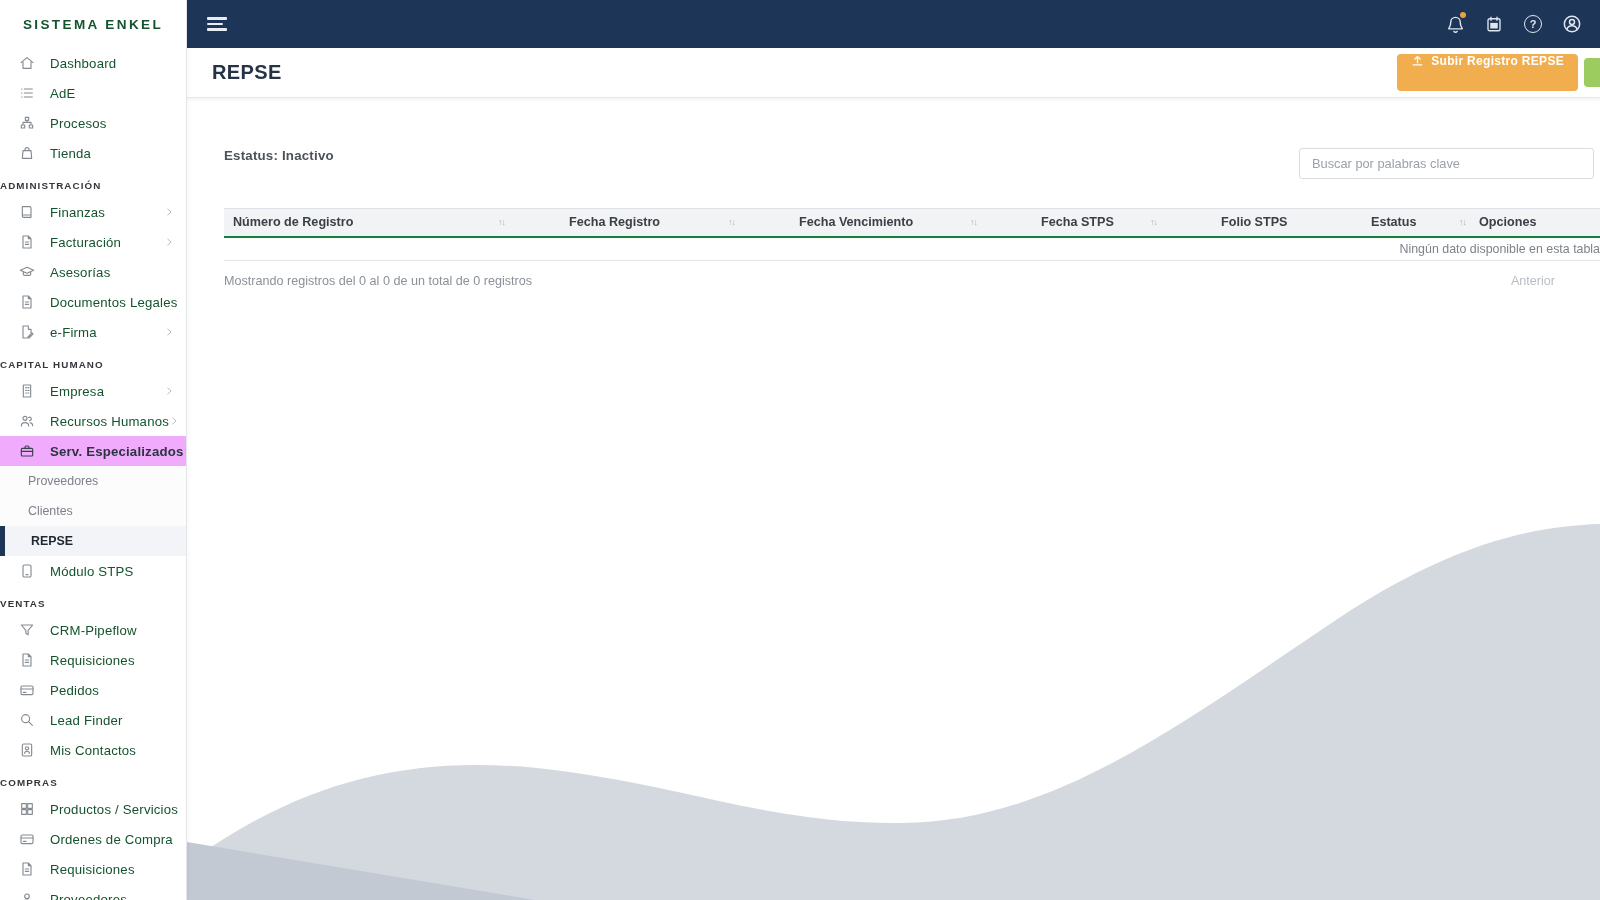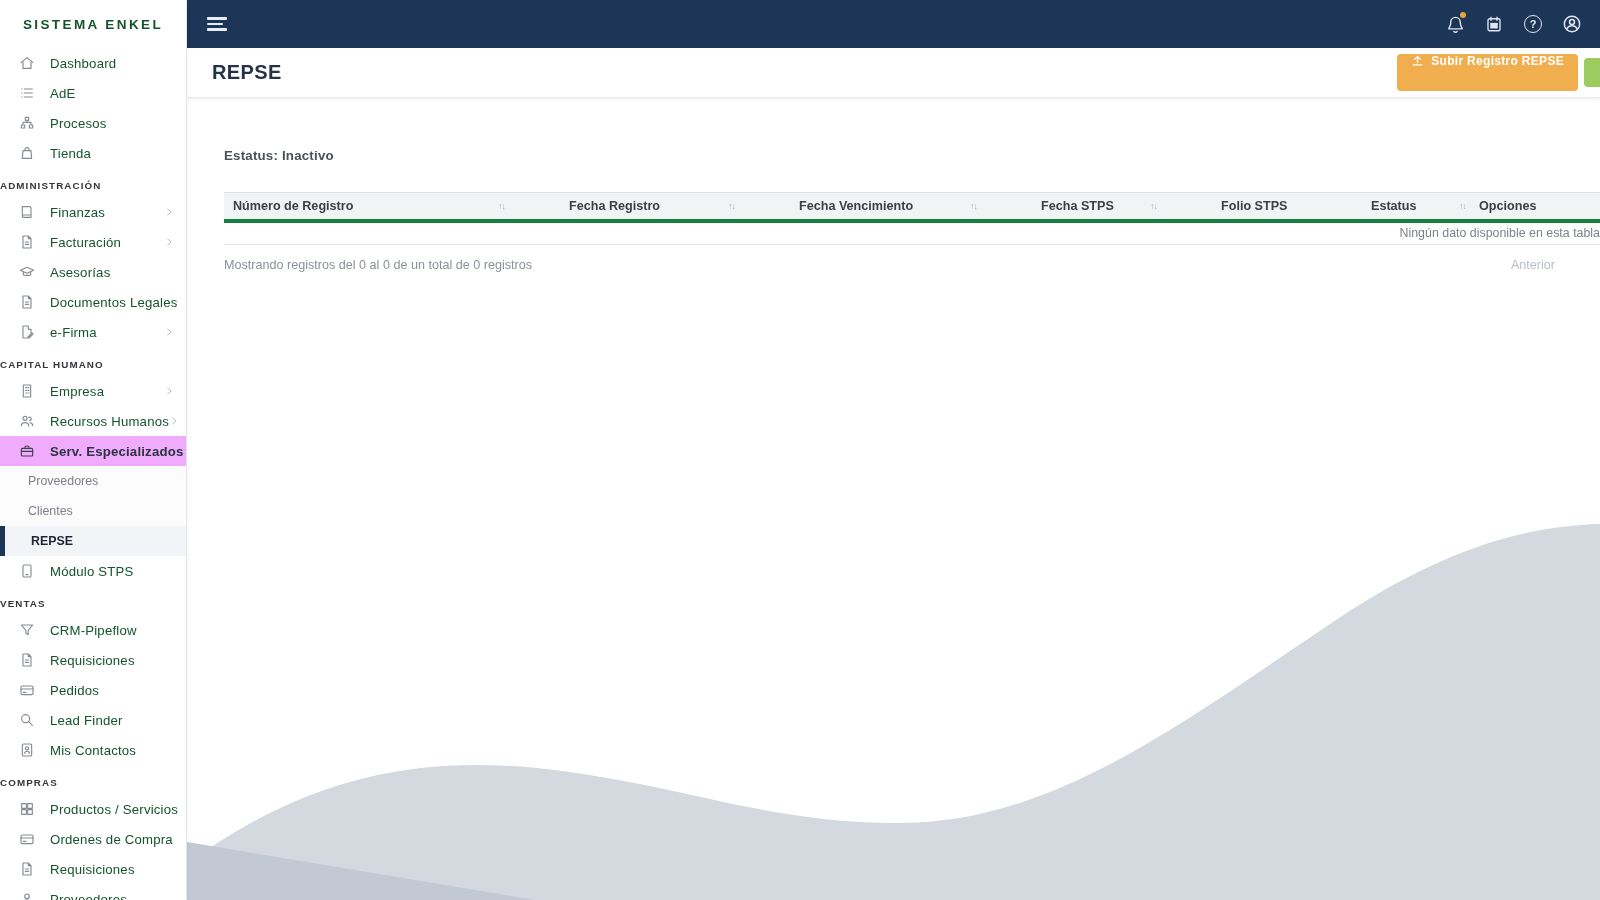--- a/index.html
+++ b/index.html
@@ -57,21 +57,21 @@
     margin-left:6px; margin-right:-34px; cursor:pointer; }
 
   .content { position:relative; height:802px; padding:0 0 0 37px; overflow:hidden; }
   .status-row { display:flex; align-items:flex-start; justify-content:space-between; margin-top:50px; padding-right:6px; }
   .status-text { font-size:13.3px; font-weight:700; color:#4d5258; letter-spacing:.2px; }
   .search-input { width:295px; height:31px; border:1px solid #d9dde2; border-radius:3px;
     padding:0 12px; font-size:12.8px; color:#444; font-family:inherit; background:#fff; }
   .search-input::placeholder { color:#9aa1a9; }
 
   table.grid { width:100%; border-collapse:collapse; margin-top:29px; table-layout:fixed; }
-  .grid th { background:#f2f3f5; border-top:1px solid #dde0e4; border-bottom:4px solid #15803d;
+  .grid th { background:#f2f3f5; border-top:1px solid #dde0e4; border-bottom:2px solid #15803d;
     height:28px; font-size:12.6px; color:#3b4046; text-align:left; padding:0 0 0 9px; }
   .thx { display:flex; align-items:center; }
   .sort { margin-left:auto; font-size:9px; color:#aeb4bc; letter-spacing:-1px; padding-right:55px; font-weight:400; }
   .sort.tight { padding-right:4px; }
   .grid td.empty { border-bottom:1px solid #e3e6ea; height:24px; text-align:right;
     font-size:12.4px; color:#7d838b; font-weight:400; padding:0; }
   .summary-row { display:flex; align-items:center; justify-content:space-between; margin-top:13px; padding-right:45px; }
   .summary { font-size:12.6px; color:#8b9199; }
   .pag-prev { font-size:12.6px; color:#b8bec7; cursor:default; }
 
@@ -381,20 +381,21 @@
           <span>Subir Registro REPSE</span>
         </button>
         <button class="btn-green"></button>
       </div>
     </div>
 
     <div class="content">
 
       <div class="status-row">
         <div class="status-text">Estatus: Inactivo</div>
+        <input class="search-input" type="text" placeholder="Buscar por palabras clave" style="">
       </div>
 
       <table class="grid">
         <colgroup>
           <col style="width:336px">
             <col style="width:230px">
             <col style="width:242px">
           <col style="width:180px">
             <col style="width:150px">
             <col style="width:108px">

